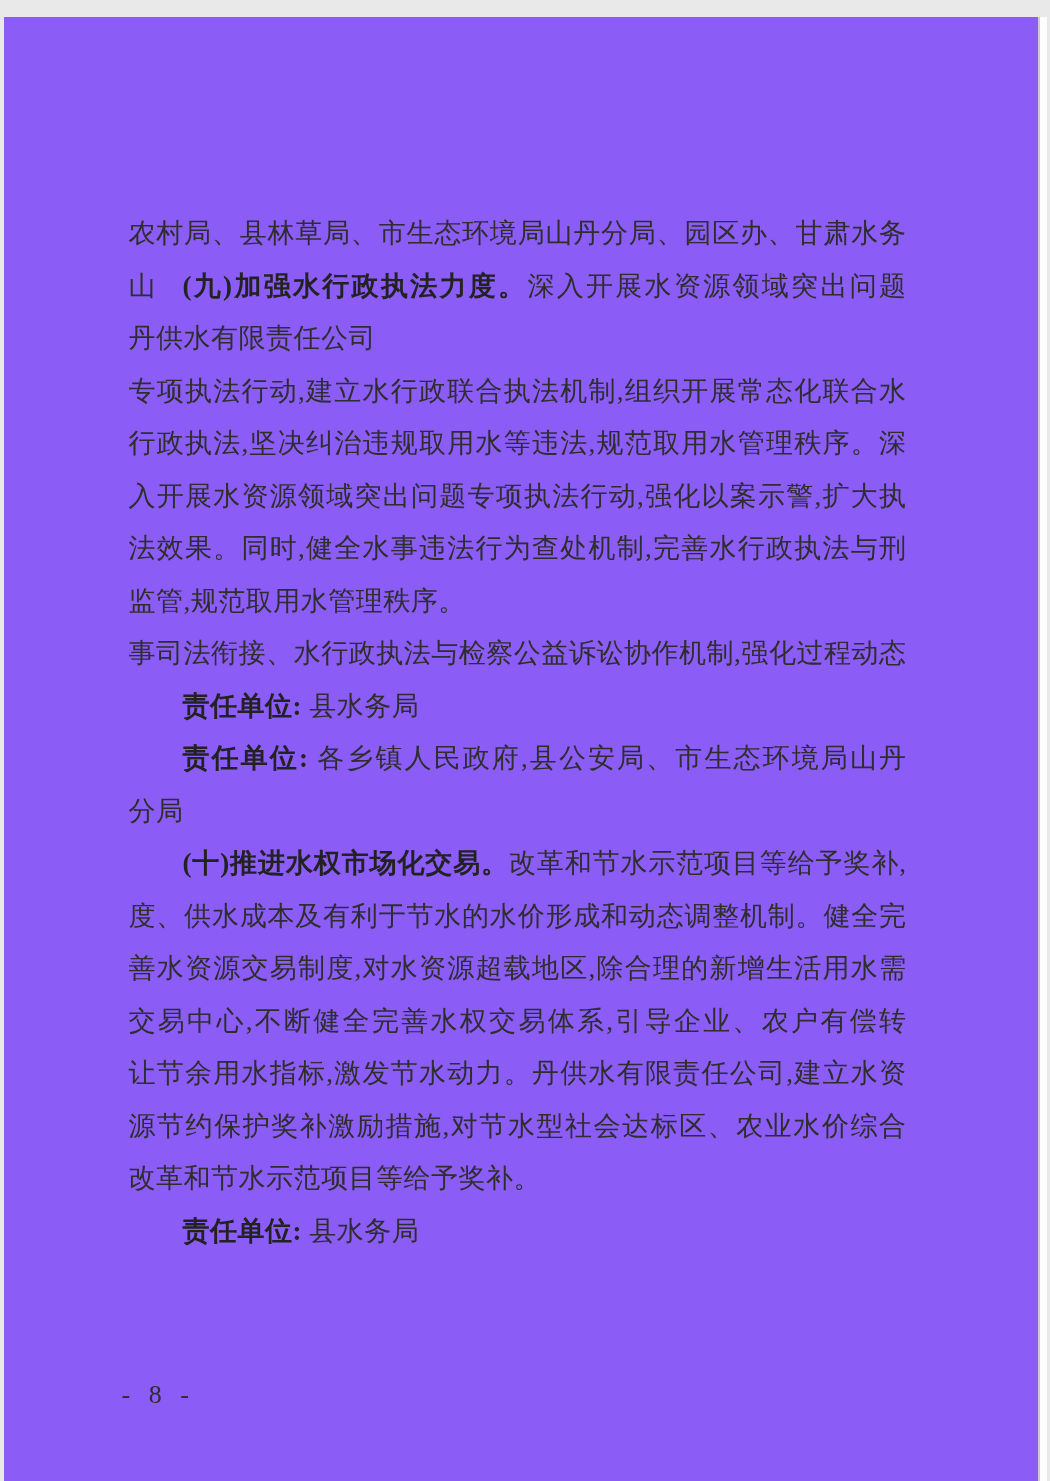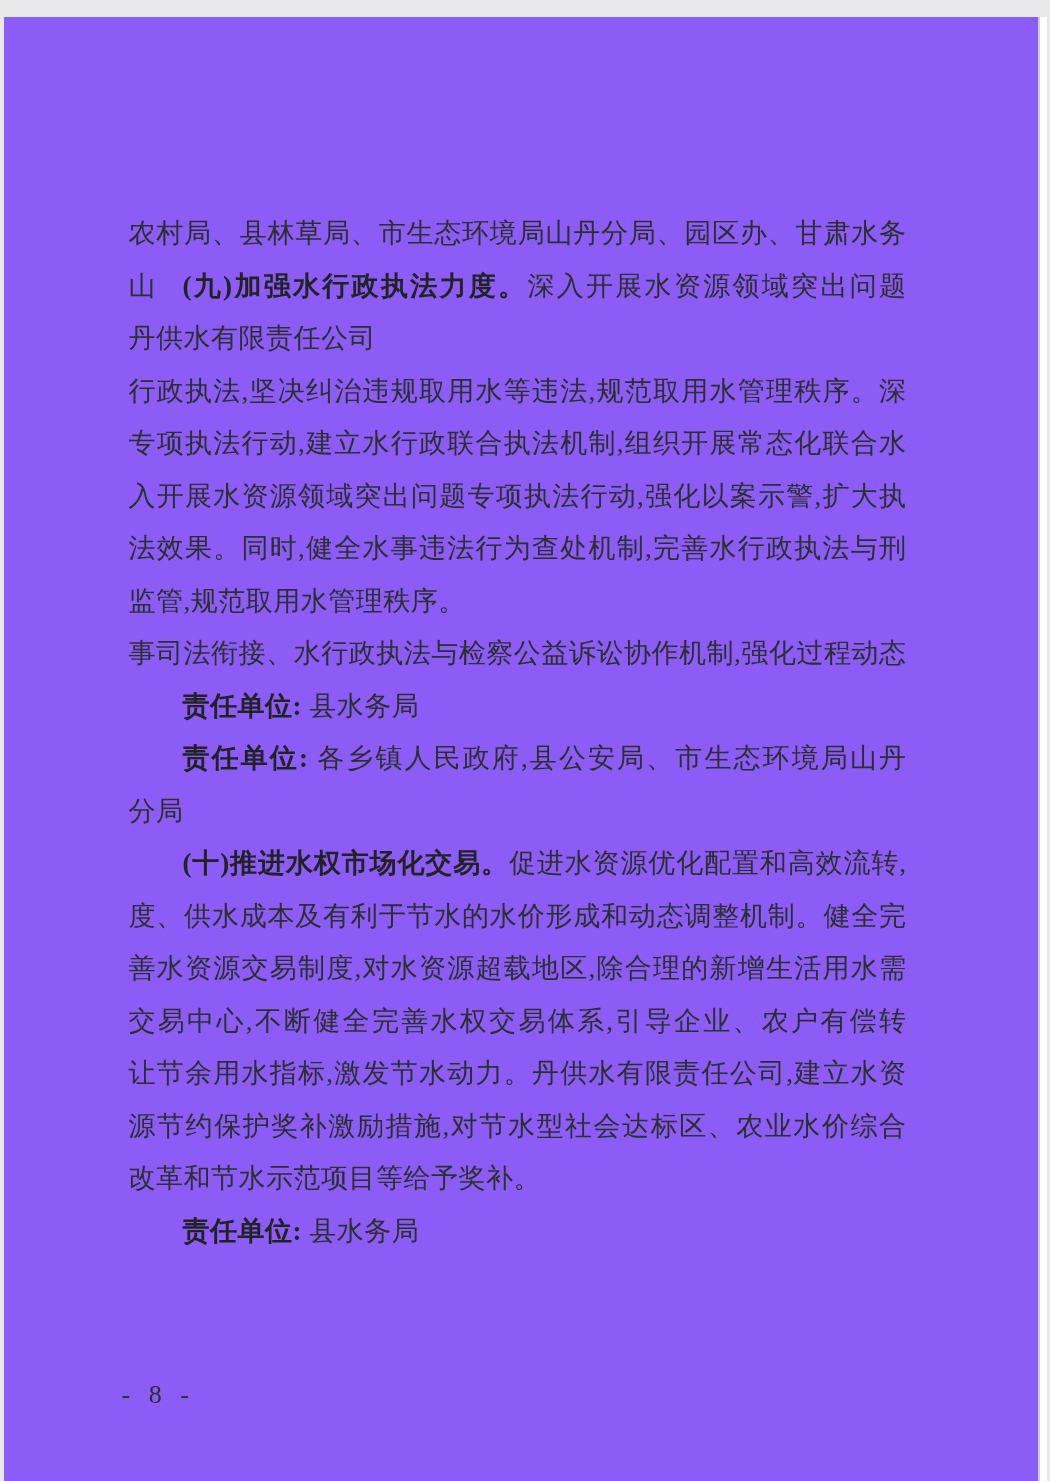--- a/index.html
+++ b/index.html
@@ -74,30 +74,30 @@
 <body>
 
 <div class="page">
   <div class="scan-strip"></div>
   <div class="scan-edge"></div>
 
   <div class="document-body">
       <div class="line fill"><span class="seg">农村局、县林草局、市生态环境局山丹分局、园区办、甘肃水务山</span></div>
       <div class="line indent fill"><span class="seg bold">(九)加强水行政执法力度。</span><span class="seg">深入开展水资源领域突出问题</span></div>
       <div class="line"><span class="seg">丹供水有限责任公司</span></div>
+      <div class="line fill"><span class="seg">专项执法行动,建立水行政联合执法机制,组织开展常态化联合水</span></div>
       <div class="line fill"><span class="seg">行政执法,坚决纠治违规取用水等违法,规范取用水管理秩序。深</span></div>
-      <div class="line fill"><span class="seg">专项执法行动,建立水行政联合执法机制,组织开展常态化联合水</span></div>
       <div class="line fill"><span class="seg">入开展水资源领域突出问题专项执法行动,强化以案示警,扩大执</span></div>
       <div class="line fill"><span class="seg">法效果。同时,健全水事违法行为查处机制,完善水行政执法与刑</span></div>
       <div class="line"><span class="seg">监管,规范取用水管理秩序。</span></div>
       <div class="line fill"><span class="seg">事司法衔接、水行政执法与检察公益诉讼协作机制,强化过程动态</span></div>
       <div class="line indent"><span class="seg bold">责任单位:</span><span class="seg"> 县水务局</span></div>
       <div class="line indent fill"><span class="seg bold">责任单位:</span><span class="seg"> 各乡镇人民政府,县公安局、市生态环境局山丹</span></div>
       <div class="line"><span class="seg">分局</span></div>
-      <div class="line indent fill"><span class="seg bold">(十)推进水权市场化交易。</span><span class="seg">促进水资源优化配置和高效流转,</span></div>
+      <div class="line indent fill"><span class="seg bold">(十)推进水权市场化交易。</span><span class="seg">改革和节水示范项目等给予奖补,</span></div>
       <div class="line fill"><span class="seg">度、供水成本及有利于节水的水价形成和动态调整机制。健全完</span></div>
       <div class="line fill"><span class="seg">善水资源交易制度,对水资源超载地区,除合理的新增生活用水需</span></div>
       <div class="line fill"><span class="seg">交易中心,不断健全完善水权交易体系,引导企业、农户有偿转</span></div>
       <div class="line fill"><span class="seg">让节余用水指标,激发节水动力。丹供水有限责任公司,建立水资</span></div>
       <div class="line fill"><span class="seg">源节约保护奖补激励措施,对节水型社会达标区、农业水价综合</span></div>
       <div class="line"><span class="seg">改革和节水示范项目等给予奖补。</span></div>
       <div class="line indent"><span class="seg bold">责任单位:</span><span class="seg"> 县水务局</span></div>
     </div>
 
   <div class="page-number">- 8 -</div>

